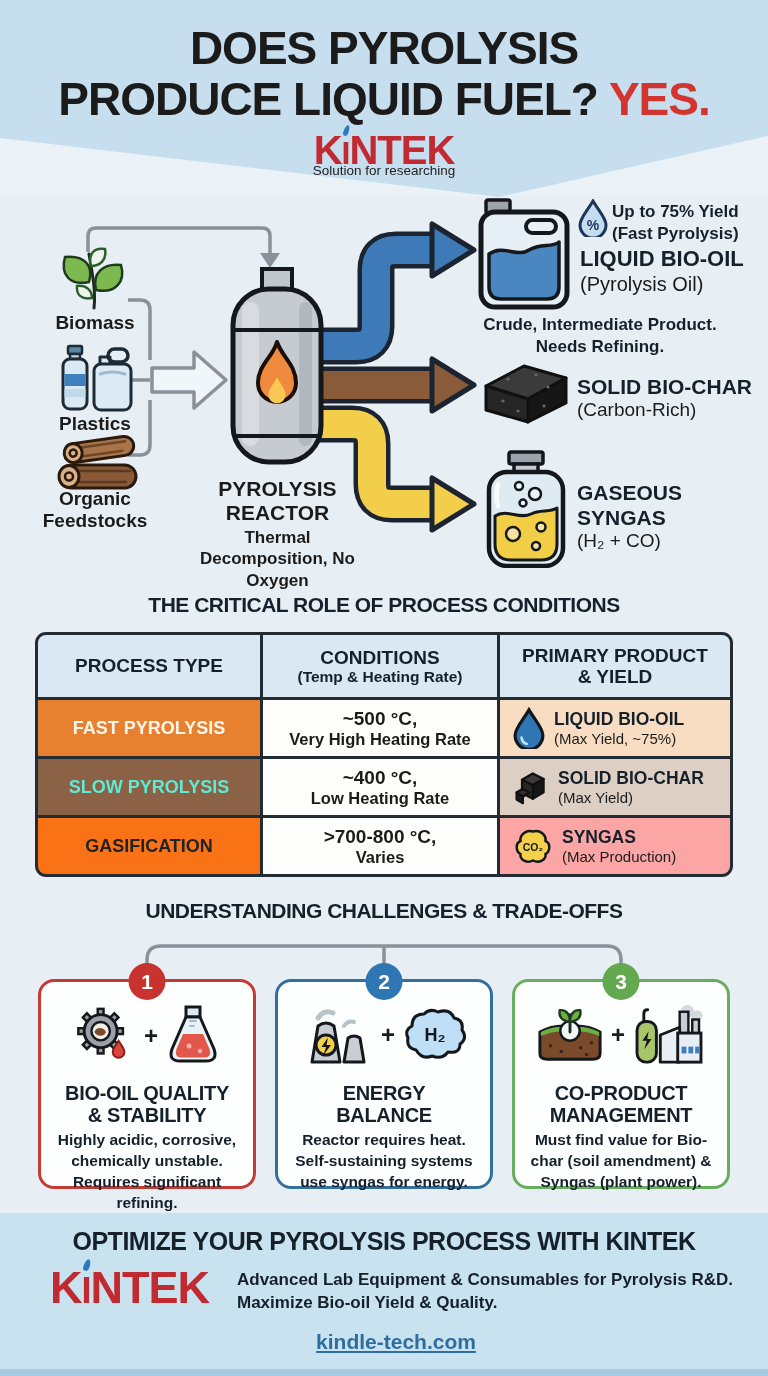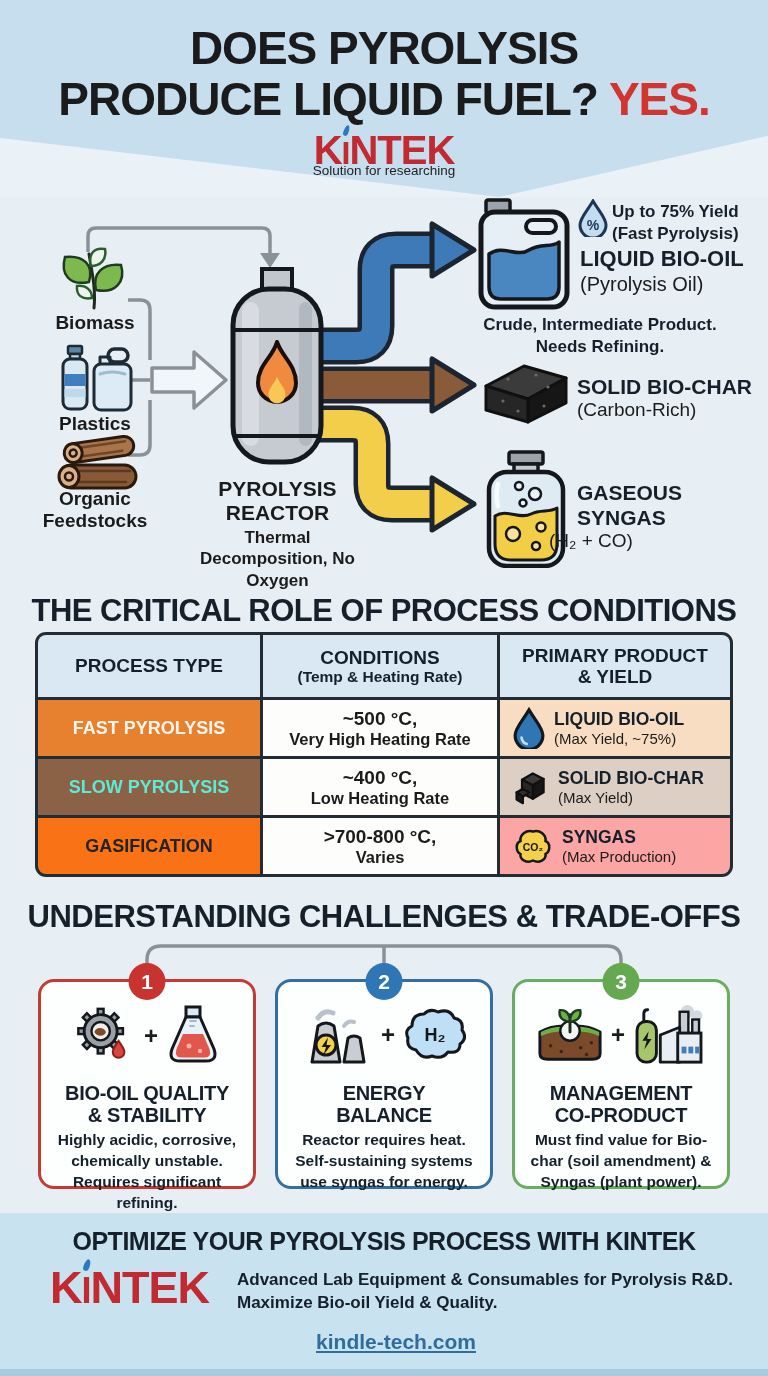--- a/index.html
+++ b/index.html
@@ -34,24 +34,24 @@
   .reactor-sub{left:180px;top:527px;width:195px;font-size:17px;font-weight:600;line-height:1.25;}
   .out-name{font-weight:700;font-size:21px;color:#15202B;line-height:1.2;}
   .out-sub{font-weight:400;font-size:19px;color:#1B1B1B;}
   .yield{left:612px;top:201px;width:150px;font-weight:700;font-size:17px;color:#15202B;line-height:1.3;}
   .oil-name{left:580px;top:246px;font-size:22px;}
   .oil-sub{left:580px;top:273px;font-size:20px;}
   .oil-note{left:465px;top:314px;width:270px;text-align:center;font-weight:600;font-size:17px;color:#15202B;line-height:1.3;}
   .char-name{left:577px;top:374px;}
   .char-sub{left:577px;top:399px;}
   .gas-name{left:577px;top:480px;width:130px;}
-  .gas-sub{left:549px;top:530px;}
-
-  
-  .sechead{left:0;width:768px;text-align:center;font-weight:700;font-size:31px;
+  .gas-sub{left:577px;top:530px;}
+
+  
+  .sechead{left:0;width:768px;text-align:center;font-weight:700;font-size:21px;
     letter-spacing:-.5px;color:#15202B;}
   .s2head{top:593px;} .s3head{top:899px;}
 
   
   .ptable{left:35px;top:632px;width:692px;background:#232B33;border:3px solid #232B33;border-radius:11px;
     display:grid;grid-template-columns:222px 234px 230px;grid-template-rows:62px 56px 56px 56px;grid-gap:3px;overflow:hidden;}
   .cell{display:flex;align-items:center;justify-content:center;flex-direction:column;text-align:center;}
   .th{background:#D9E8F2;color:#15202B;font-weight:700;font-size:19px;line-height:1.12;}
   .th .sub{font-size:15.5px;}
   .th3 span{display:block;width:190px;}
@@ -413,22 +413,22 @@
         <polygon points="28,32 48,24 48,60 28,60" fill="#E8EEF3" stroke="#14181C" stroke-width="3" stroke-linejoin="round"></polygon>
         <rect x="46" y="30" width="24" height="30" fill="#E8EEF3" stroke="#14181C" stroke-width="3"></rect>
         <rect x="50" y="44" width="5" height="7" fill="#3F7FBE"></rect>
           <rect x="57" y="44" width="5" height="7" fill="#3F7FBE"></rect>
           <rect x="64" y="44" width="4" height="7" fill="#3F7FBE"></rect>
         <rect x="4" y="18" width="20" height="42" rx="9" fill="#A7C56B" stroke="#14181C" stroke-width="3"></rect>
         <path d="M16 28 l-6.5 10 h4.5 l-2.5 9 l7.5 -11 h-4.5 z" fill="#14181C"></path>
       </svg>
     </div>
     <div class="ctitle">
+      <span>CO-PRODUCT</span>
       <span>MANAGEMENT</span>
-      <span>CO-PRODUCT</span>
     </div>
     <div class="cdesc">
       <span>Must find value for Bio-</span>
       <span>char (soil amendment) &amp;</span>
       <span>Syngas (plant power).</span>
     </div>
   </div>
 
   <div class="abs footerband"></div>
   <div class="abs f-head">OPTIMIZE YOUR PYROLYSIS PROCESS WITH KINTEK</div>

